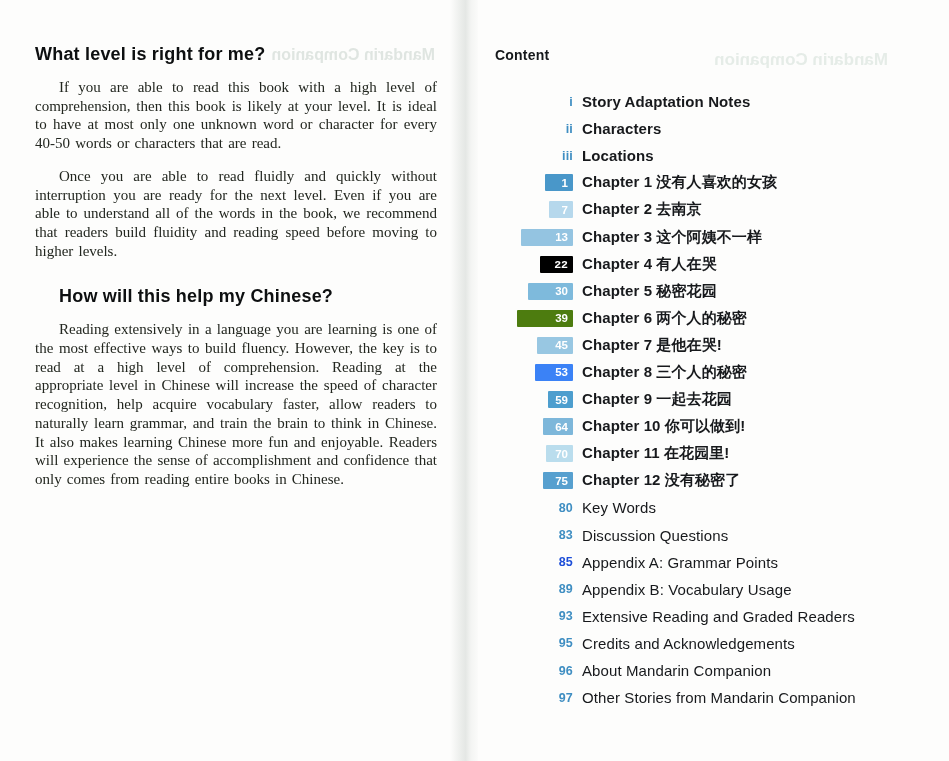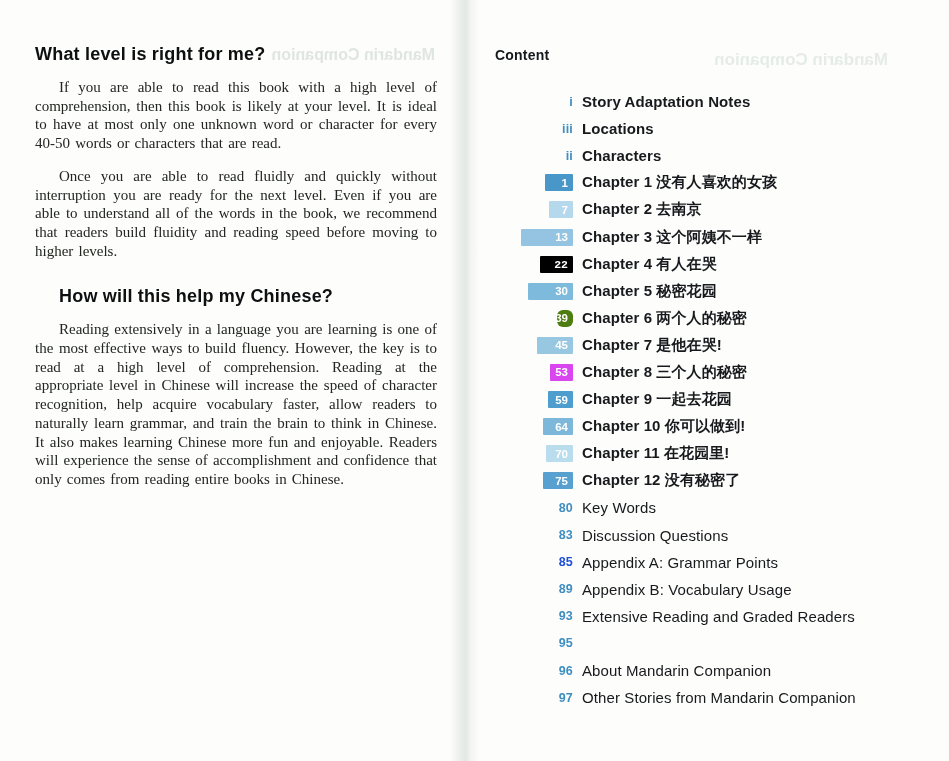--- a/index.html
+++ b/index.html
@@ -88,34 +88,34 @@
   <div class="toc" id="toc">
   <div class="toc-row">
     <div class="num-col">
           <span class="num-plain" style="color: rgb(63, 142, 194);">i</span>
         </div>
     <div class="toc-label w-front">Story Adaptation Notes</div>
   </div>
 
   <div class="toc-row">
     <div class="num-col">
+          <span class="num-plain" style="color: rgb(63, 142, 194);">ii</span>
+        </div>
+    <div class="toc-label w-front">Characters</div>
+  </div>
+
+  <div class="toc-row">
+    <div class="num-col">
           <span class="num-plain" style="color: rgb(63, 142, 194);">iii</span>
         </div>
     <div class="toc-label w-front">Locations</div>
   </div>
 
   <div class="toc-row">
     <div class="num-col">
-          <span class="num-plain" style="color: rgb(63, 142, 194);">ii</span>
-        </div>
-    <div class="toc-label w-front">Characters</div>
-  </div>
-
-  <div class="toc-row">
-    <div class="num-col">
           <div class="num-box" style="background-color: rgb(73, 151, 201); width: 28px;">1</div>
         </div>
     <div class="toc-label w-chapter">Chapter 1 没有人喜欢的女孩</div>
   </div>
 
   <div class="toc-row">
     <div class="num-col">
           <div class="num-box" style="background-color: rgb(182, 216, 236); width: 24px;">7</div>
         </div>
     <div class="toc-label w-chapter">Chapter 2 去南京</div>
@@ -137,35 +137,35 @@
 
   <div class="toc-row">
     <div class="num-col">
           <div class="num-box" style="background-color: rgb(126, 186, 220); width: 45px;">30</div>
         </div>
     <div class="toc-label w-chapter">Chapter 5 秘密花园</div>
   </div>
 
   <div class="toc-row">
     <div class="num-col">
-          <div class="num-box" style="background-color: #4d7c0f; width: 16px; border-radius: 6px;">39</div>
+          <div class="num-box" style="background-color: #4d7c0f; width: 56px;">39</div>
         </div>
     <div class="toc-label w-chapter">Chapter 6 两个人的秘密</div>
   </div>
 
   <div class="toc-row">
     <div class="num-col">
           <div class="num-box" style="background-color: rgb(152, 199, 226); width: 36px;">45</div>
         </div>
     <div class="toc-label w-chapter">Chapter 7 是他在哭!</div>
   </div>
 
   <div class="toc-row">
     <div class="num-col">
-          <div class="num-box" style="background-color: #d946ef; width: 23px;">53</div>
+          <div class="num-box" style="background-color: #3b82f6; width: 38px;">53</div>
         </div>
     <div class="toc-label w-chapter">Chapter 8 三个人的秘密</div>
   </div>
 
   <div class="toc-row">
     <div class="num-col">
           <div class="num-box" style="background-color: rgb(77, 158, 206); width: 25px;">59</div>
         </div>
     <div class="toc-label w-chapter">Chapter 9 一起去花园</div>
   </div>
@@ -223,20 +223,21 @@
     <div class="num-col">
           <span class="num-plain" style="color: rgb(63, 142, 194);">93</span>
         </div>
     <div class="toc-label w-back">Extensive Reading and Graded Readers</div>
   </div>
 
   <div class="toc-row">
     <div class="num-col">
           <span class="num-plain" style="color: rgb(63, 142, 194);">95</span>
         </div>
+    <div class="toc-label w-back">Credits and Acknowledgements</div>
   </div>
 
   <div class="toc-row">
     <div class="num-col">
           <span class="num-plain" style="color: rgb(63, 142, 194);">96</span>
         </div>
     <div class="toc-label w-back">About Mandarin Companion</div>
   </div>
 
   <div class="toc-row">

